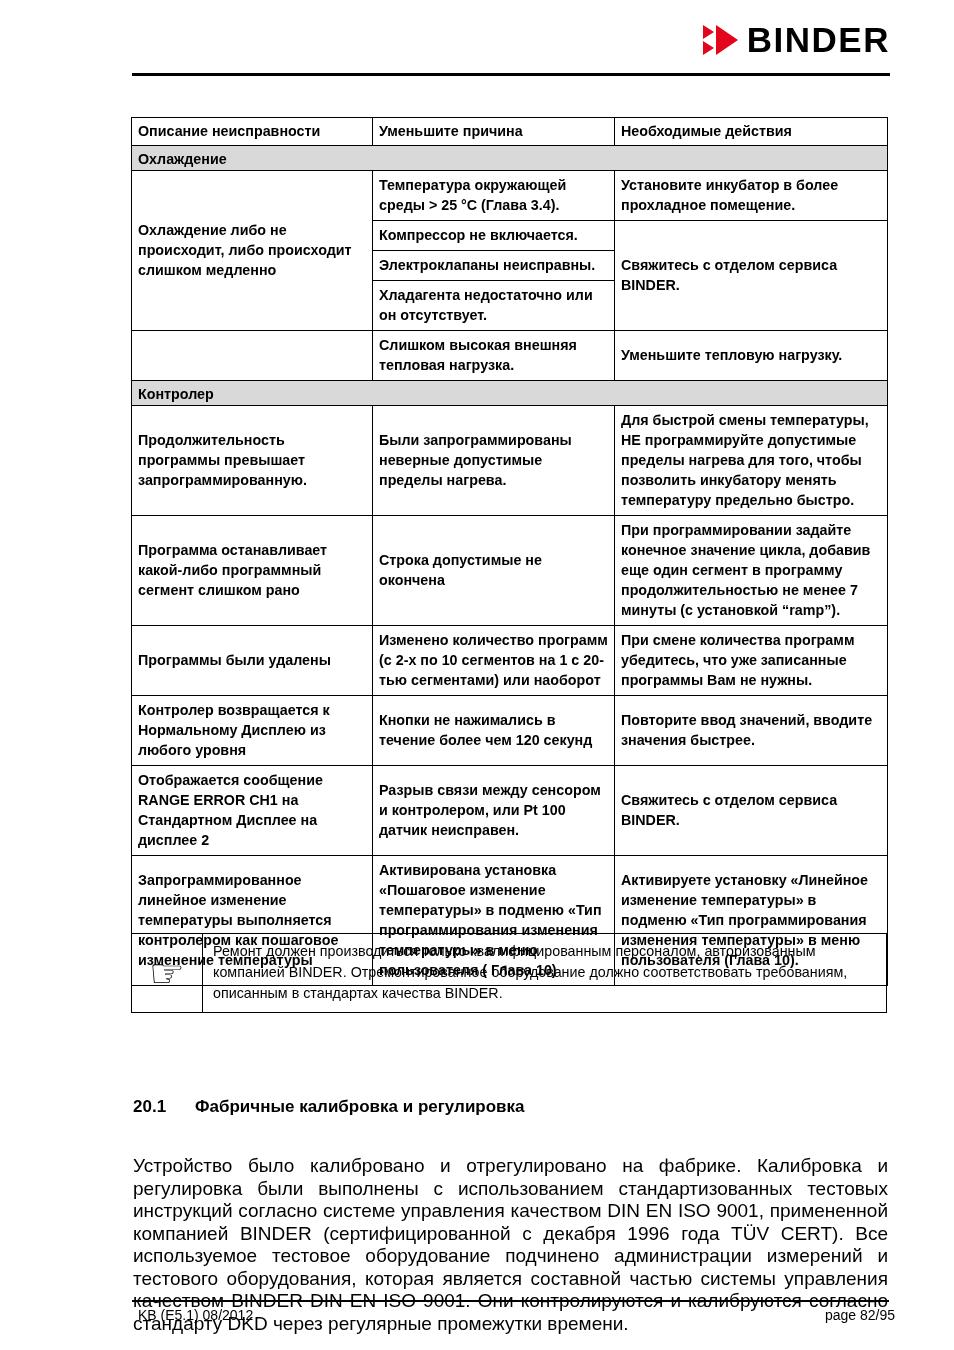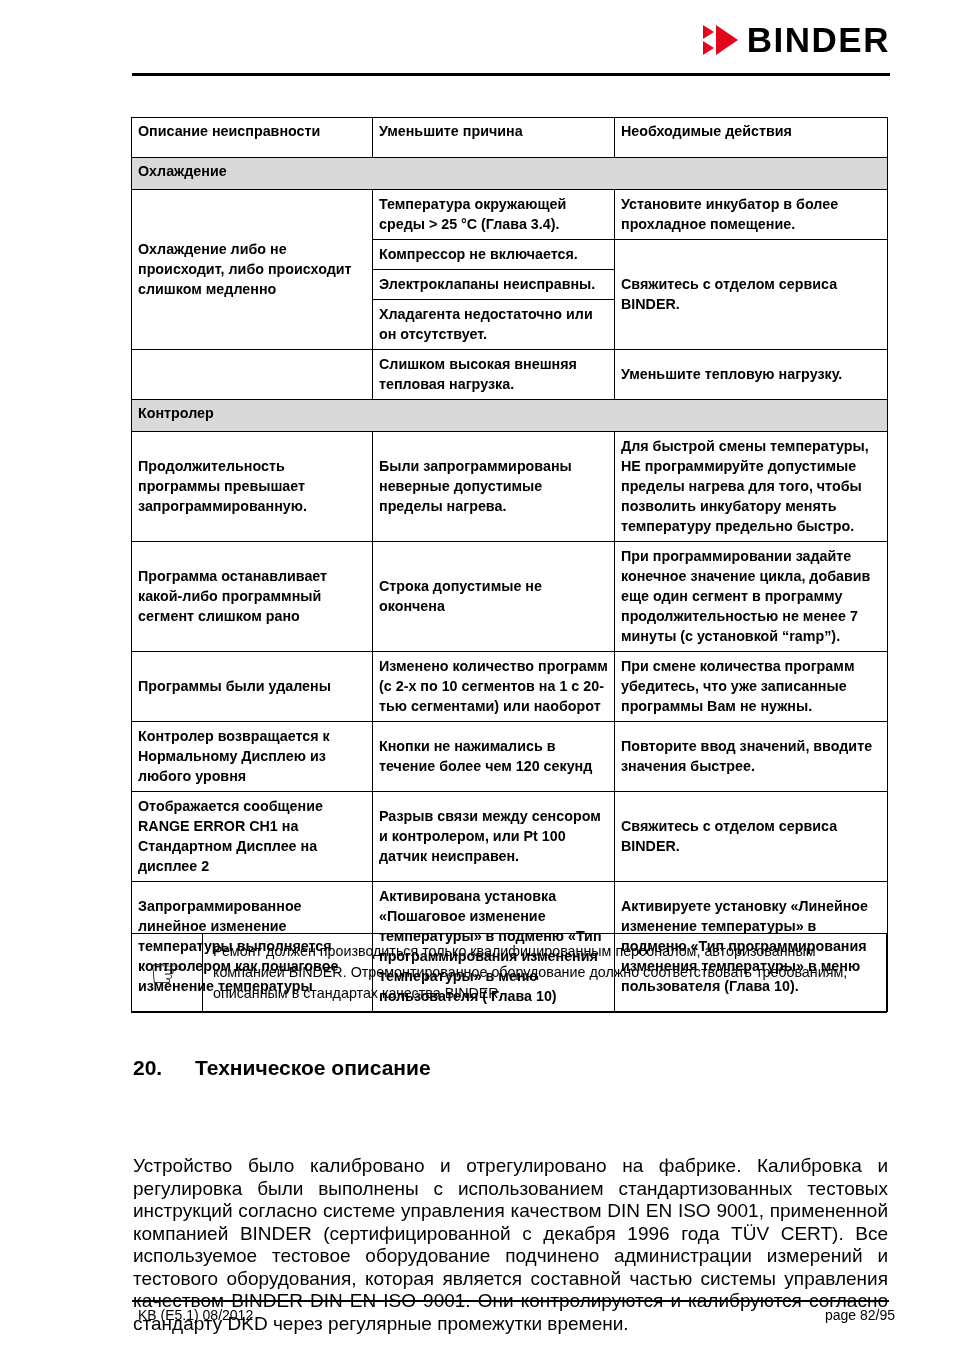--- a/index.html
+++ b/index.html
@@ -94,30 +94,30 @@
     border: 1.6px solid #000000;
     padding: 4px 6px 5px 6px;
     vertical-align: middle;
     text-align: left;
     font-weight: bold;
   }
   .fault-table th {
     font-weight: bold;
     vertical-align: middle;
     padding-top: 3px;
-    padding-bottom: 16px;
+    padding-bottom: 4px;
   }
   .col-a { width: 241px; }
   .col-b { width: 242px; }
   .col-c { width: 273px; }
   .section-row td {
     background: #d9d9d9;
     font-weight: bold;
     padding-top: 3px;
-    padding-bottom: 8px;
+    padding-bottom: 1px;
   }
   .cell-top { vertical-align: top; }
 
   
   .note-box {
     position: absolute;
     left: 131px;
     top: 933px;
     width: 756px;
     box-sizing: border-box;
@@ -299,23 +299,23 @@
     </tbody>
   </table>
 
   <div class="note-box">
     <div class="note-icon-cell">
       <span class="note-icon">☞</span>
     </div>
     <div class="note-text">Ремонт должен производиться только квалифицированным персоналом, авторизованным компанией BINDER. Отремонтированное оборудование должно соответствовать требованиям, описанным в стандартах качества BINDER.</div>
   </div>
 
-  <div class="h1-block">
-    <span class="h1-num">20.</span>
-    <span>Техническое описание</span>
+  <div class="h2-block">
+    <span class="h2-num">20.1</span>
+    <span>Фабричные калибровка и регулировка</span>
   </div>
 
   <p class="body-para">Устройство было калибровано и отрегулировано на фабрике. Калибровка и регулировка были выполнены с использованием стандартизованных тестовых инструкций согласно системе управления качеством DIN EN ISO 9001, примененной компанией BINDER (сертифицированной с декабря 1996 года TÜV CERT). Все используемое тестовое оборудование подчинено администрации измерений и тестового оборудования, которая является составной частью системы управления качеством BINDER DIN EN ISO 9001. Они контролируются и калибруются согласно стандарту DKD через регулярные промежутки времени.</p>
 
   <div class="page-footer">
     <div class="footer-rule"></div>
     <div class="footer-row">
       <span>KB (E5.1) 08/2012</span>
       <span>page 82/95</span>
     </div>

